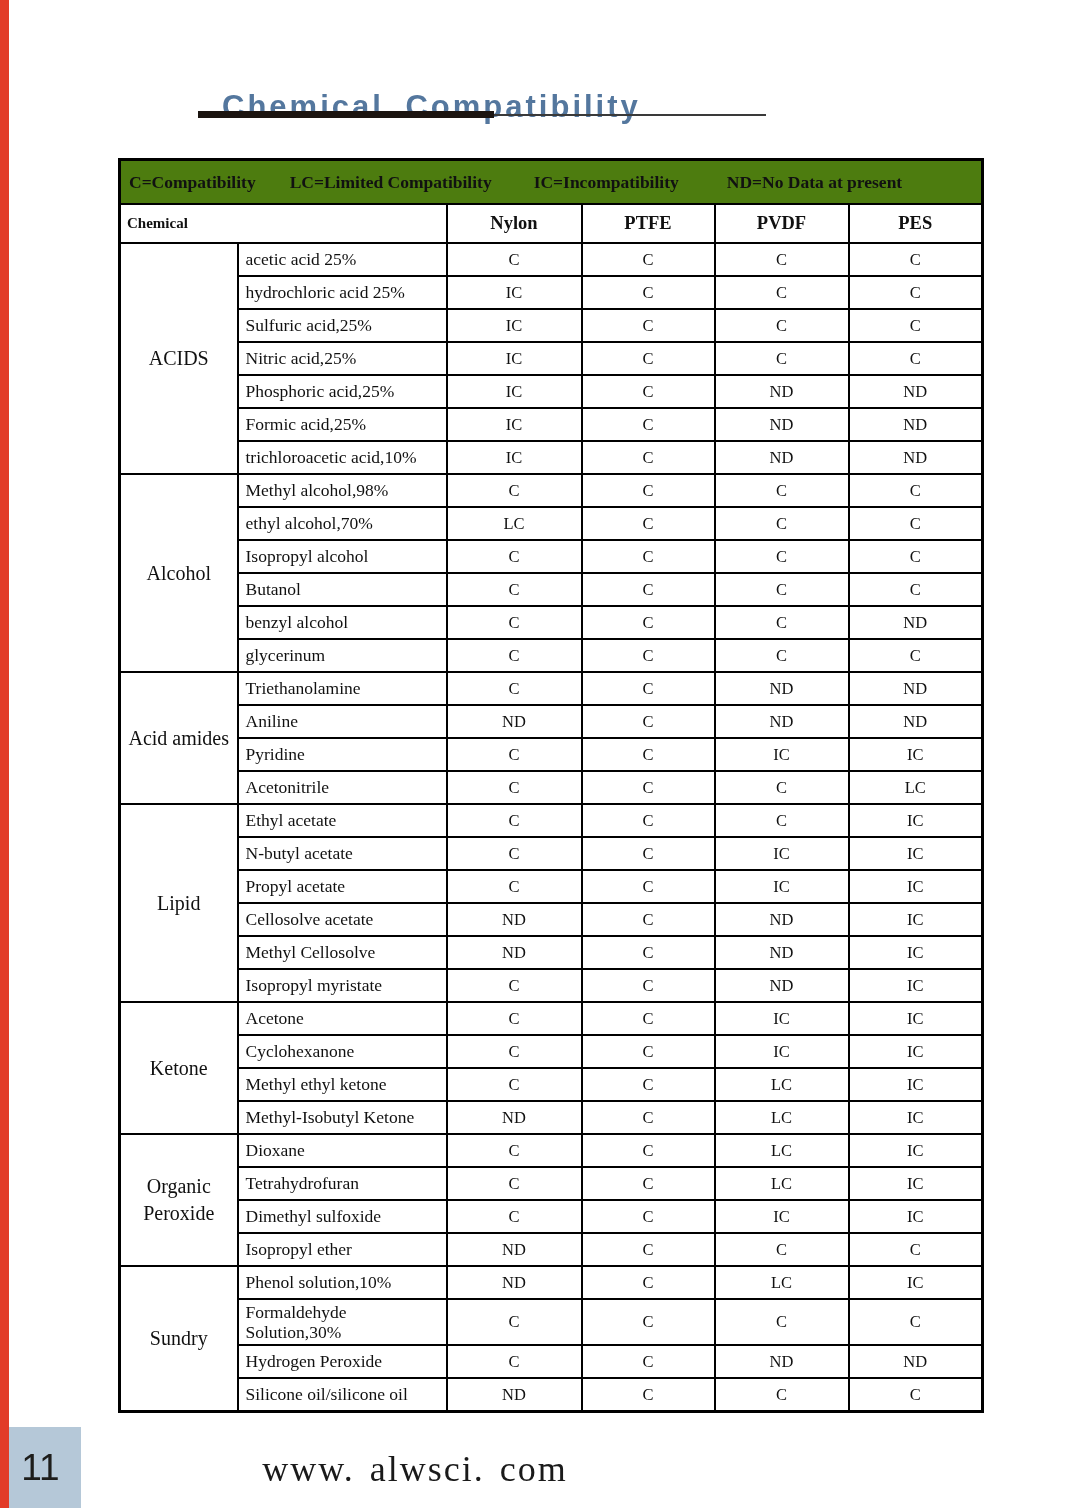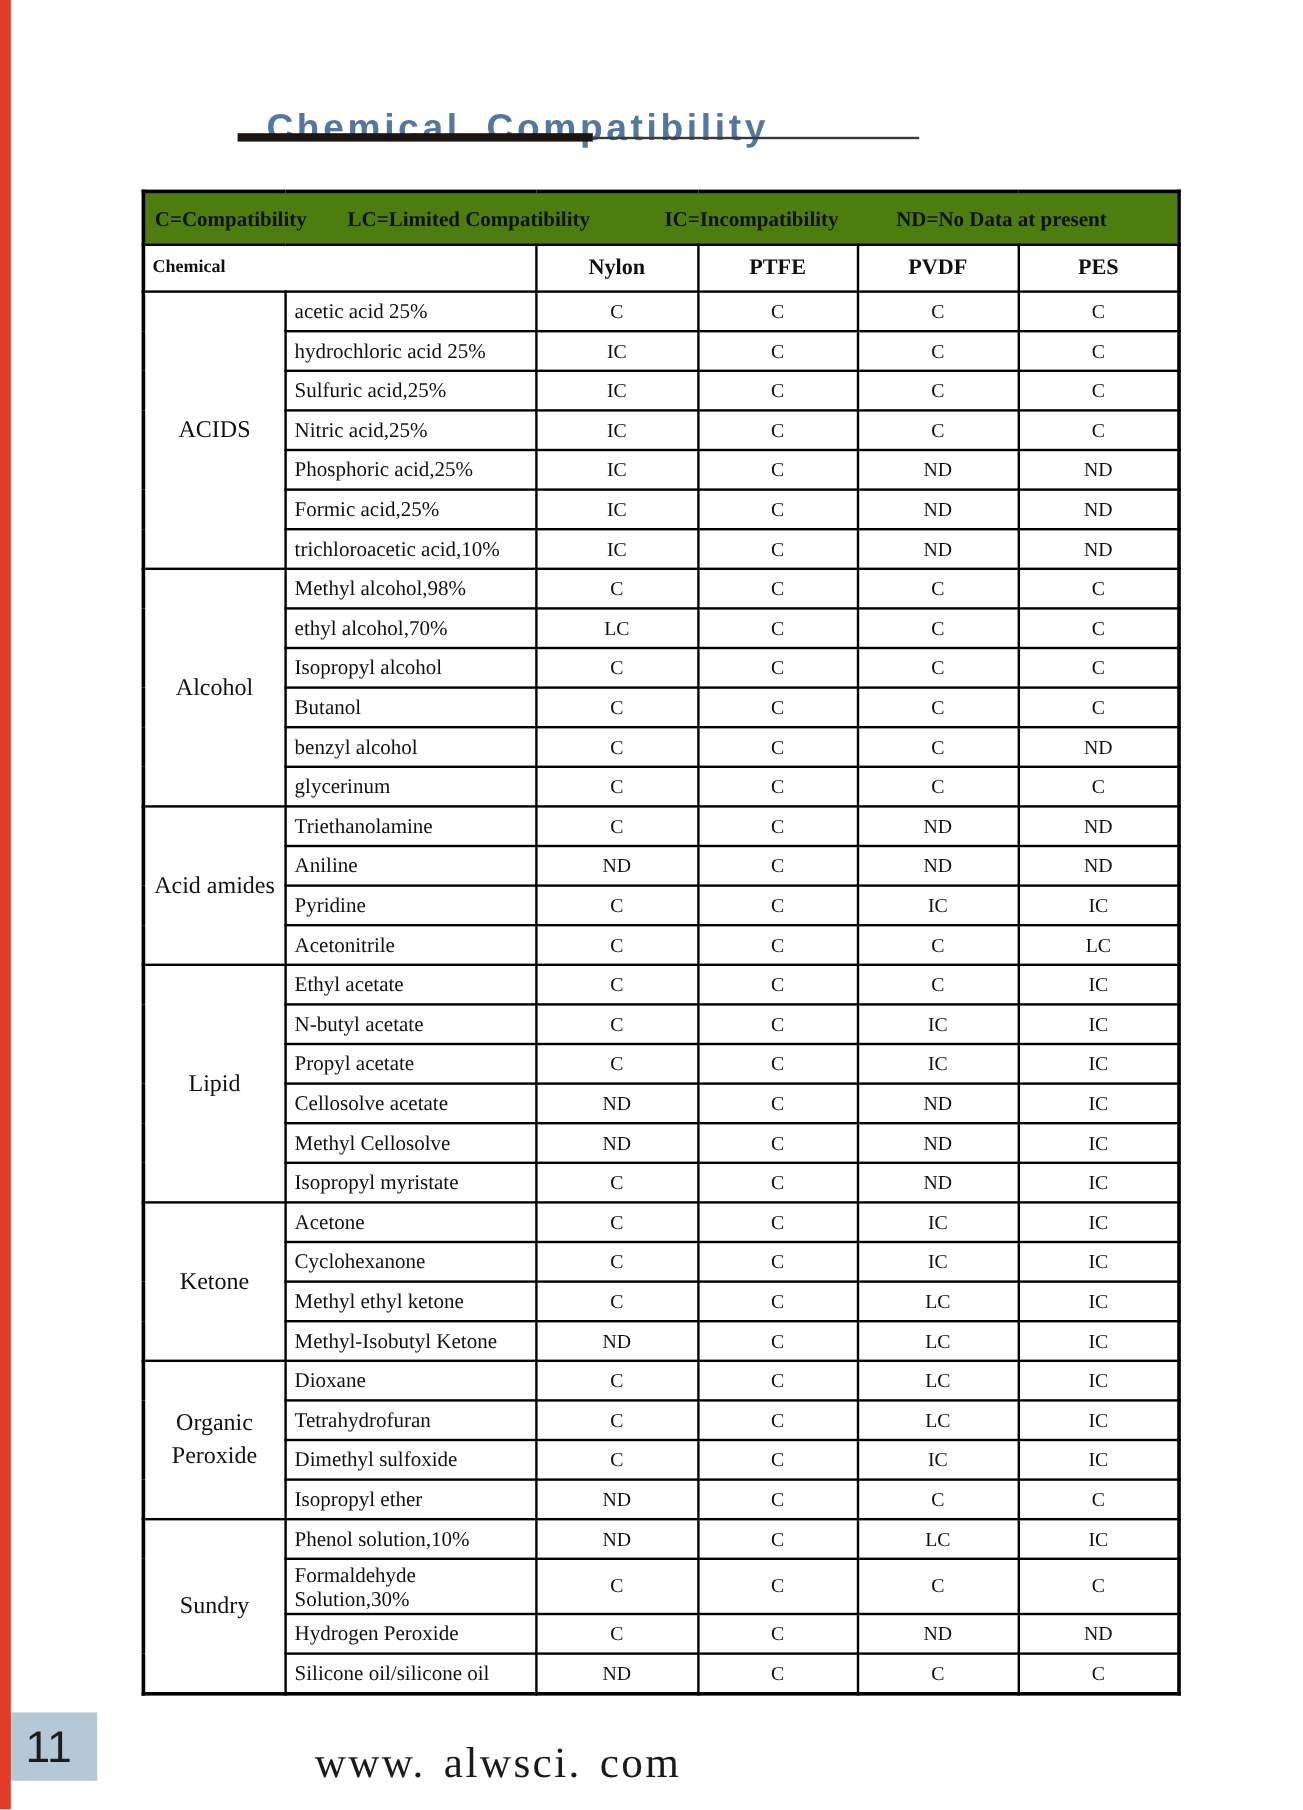--- a/index.html
+++ b/index.html
@@ -23,21 +23,21 @@
   }
   table.compat td, table.compat th{border:2px solid #000;overflow:hidden;}
   table.compat{border:3px solid #000;}
 
   td.legend-cell{
     background:#4d7c0f;height:42px;padding:0 0 0 8px;
     font-weight:bold;font-size:17.5px;
   }
   .legend-inner{display:flex;align-items:center;gap:0;}
   .legend-inner span{white-space:nowrap;}
-  .lg1{margin-right:34px;} .lg2{margin-right:62px;} .lg3{margin-right:48px;}
+  .lg1{margin-right:34px;} .lg2{margin-right:42px;} .lg3{margin-right:48px;}
 
   th.chem-head{
     text-align:left;padding:0 0 0 6px;font-size:15px;height:37px;
     font-weight:bold;background:#fff;
   }
   th.mat-head{text-align:center;font-size:18.5px;font-weight:bold;background:#fff;}
 
   td.group-cell{
     text-align:center;vertical-align:middle;font-weight:normal;font-size:20px;
     line-height:1.35;padding:0 4px;background:#fff;
@@ -48,21 +48,21 @@
   }
   td.val-cell{text-align:center;font-size:16.5px;background:#fff;}
   tr.tall td.chem-cell{height:42px;}
 
   .footer-site{
     position:absolute;left:0;top:1448px;width:830px;text-align:center;
     font-family:"Liberation Serif", serif;font-size:36px;color:#1a1a1a;
     letter-spacing:2px;word-spacing:4px;
   }
   .page-box{
-    position:absolute;left:0;top:1427px;width:81px;height:57px;background:#b5c8d8;
+    position:absolute;left:0;top:1427px;width:81px;height:81px;background:#b5c8d8;
     display:flex;align-items:center;justify-content:center;
   }
   .page-box span{
     font-family:"Liberation Sans", sans-serif;font-size:37px;color:#1d1d1b;
   }
 </style>
 </head>
 <body>
 
 <div class="left-strip"></div>

